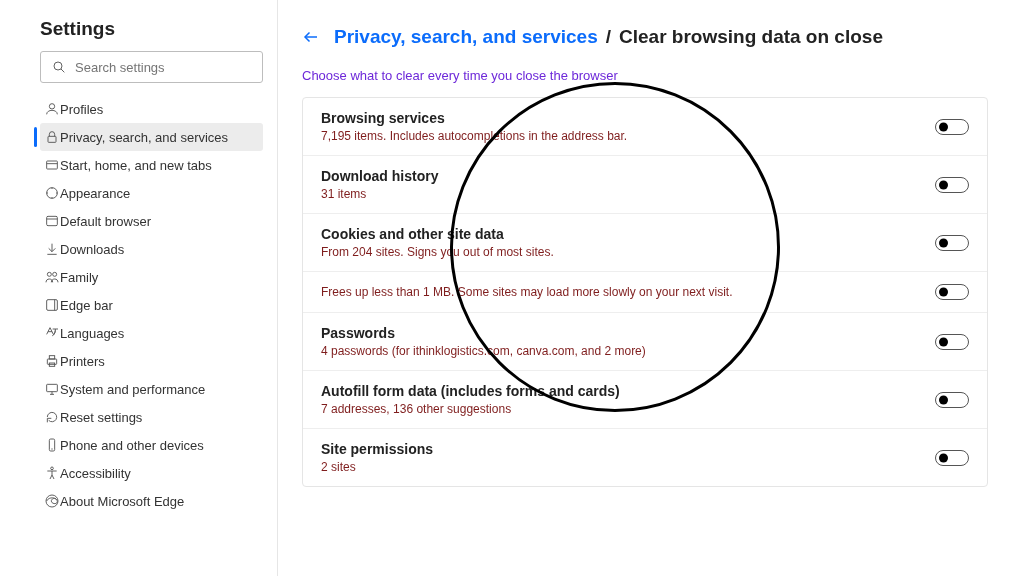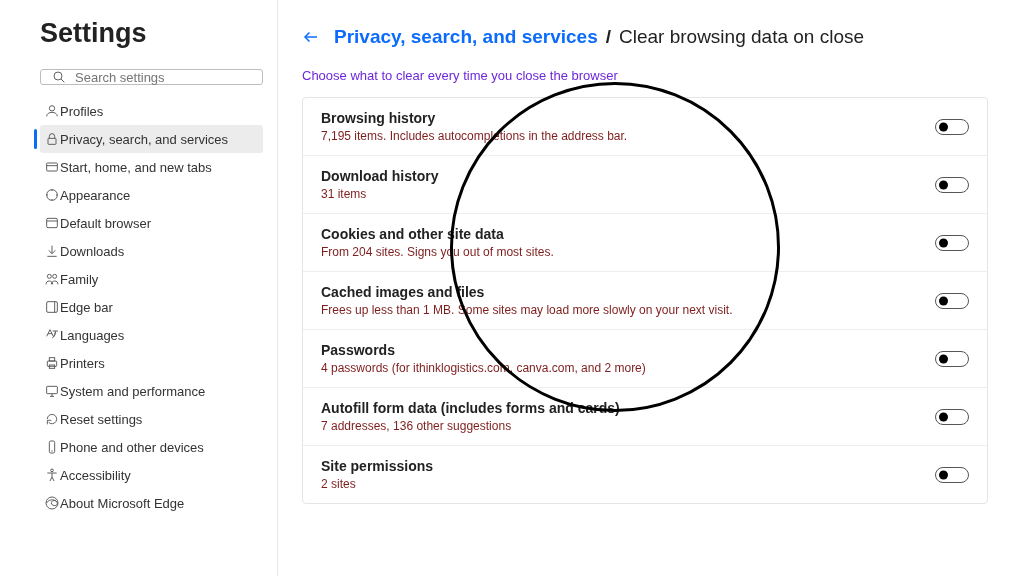--- a/index.html
+++ b/index.html
@@ -1,34 +1,34 @@
 <!DOCTYPE html>
 <html><head>
 <meta charset="utf-8">
 <style>
   * { box-sizing: border-box; margin: 0; padding: 0; }
   html, body { width: 1024px; height: 576px; font-family: "Segoe UI", Arial, sans-serif; background: #fff; color: #222; overflow: hidden; }
   .app { display: flex; width: 100%; height: 100%; }
   .sidebar { width: 278px; padding: 18px 14px 0 40px; border-right: 1px solid #e6e6e6; }
-  .sidebar h1 { font-size: 27px; font-weight: 600; margin-bottom: 20px; }
-  .search-wrap { display: flex; align-items: center; border: 1px solid #bdbdbd; border-radius: 3px; height: 16px; padding: 0 10px; gap: 8px; margin-bottom: 12px; }
+  .sidebar h1 { font-size: 19px; font-weight: 600; margin-bottom: 11px; }
+  .search-wrap { display: flex; align-items: center; border: 1px solid #bdbdbd; border-radius: 3px; height: 32px; padding: 0 10px; gap: 8px; margin-bottom: 12px; }
   .search-wrap input { border: none; outline: none; font-size: 13px; flex: 1; color: #555; background: transparent; }
   .nav { list-style: none; }
   .nav li { display: flex; align-items: center; font-size: 13px; color: #333; padding: 6px 8px 6px 4px; border-radius: 3px; position: relative; cursor: pointer; }
   .nav li.active { background: #ececec; }
   .nav li.active::before { content: ""; position: absolute; left: -6px; top: 4px; bottom: 4px; width: 3px; background: #0b6cfb; border-radius: 2px; }
   .ico { width: 16px; height: 16px; display: inline-flex; align-items: center; justify-content: center; flex: 0 0 16px; color: #555; }
   .ico svg { width: 16px; height: 16px; stroke: currentColor; fill: none; stroke-width: 1.4; }
   .main { flex: 1; padding: 26px 36px 0 24px; position: relative; }
   .crumb { display: flex; align-items: center; gap: 14px; margin-bottom: 20px; }
   .back { width: 18px; height: 18px; color: #0b6cfb; cursor: pointer; }
   .back svg { width: 18px; height: 18px; stroke: currentColor; fill: none; stroke-width: 2; }
   .crumb .link { color: #0b6cfb; font-size: 19px; font-weight: 600; cursor: pointer; }
   .crumb .sep { color: #222; font-size: 19px; font-weight: 600; margin: 0 -6px; }
-  .crumb .current { color: #222; font-size: 19px; font-weight: 400; }
+  .crumb .current { color: #222; font-size: 19px; font-weight: 700; }
   .desc { font-size: 13px; color: #6d28d9; margin-bottom: 14px; }
   .card { border: 1px solid #e5e5e5; border-radius: 4px; background: #fff; }
   .row { display: flex; align-items: center; padding: 12px 18px; border-bottom: 1px solid #eee; }
   .row:last-child { border-bottom: none; }
   .row .txt { flex: 1; }
   .row .title { font-size: 14px; font-weight: 600; color: #222; margin-bottom: 3px; }
   .row .sub { font-size: 12px; color: #7f1d1d; }
   .toggle { width: 34px; height: 16px; border: 1px solid #555; border-radius: 9px; position: relative; cursor: pointer; background: #fff; }
   .toggle::after { content: ""; position: absolute; width: 9px; height: 9px; background: #000; border-radius: 50%; top: 50%; left: 3px; transform: translateY(-50%); }
   .annot { position: absolute; width: 330px; height: 330px; border: 3px solid #000; border-radius: 50%; left: 172px; top: 82px; pointer-events: none; }
@@ -202,42 +202,41 @@
       </span>
       <span class="link">Privacy, search, and services</span>
       <span class="sep">/</span>
       <span class="current">Clear browsing data on close</span>
     </div>
     <p class="desc">Choose what to clear every time you close the browser</p>
 
     <div class="card">
       <div class="row">
         <div class="txt">
-          <div class="title">Browsing history</div>
+          <div class="title">Browsing services</div>
           <div class="sub">7,195 items. Includes autocompletions in the address bar.</div>
         </div>
         <div class="toggle"></div>
       </div>
       <div class="row">
         <div class="txt">
           <div class="title">Download history</div>
           <div class="sub">31 items</div>
         </div>
         <div class="toggle"></div>
       </div>
       <div class="row">
         <div class="txt">
           <div class="title">Cookies and other site data</div>
           <div class="sub">From 204 sites. Signs you out of most sites.</div>
         </div>
         <div class="toggle"></div>
       </div>
       <div class="row">
         <div class="txt">
-          <div class="title">Cached images and files</div>
           <div class="sub">Frees up less than 1 MB. Some sites may load more slowly on your next visit.</div>
         </div>
         <div class="toggle"></div>
       </div>
       <div class="row">
         <div class="txt">
           <div class="title">Passwords</div>
           <div class="sub">4 passwords (for ithinklogistics.com, canva.com, and 2 more)</div>
         </div>
         <div class="toggle"></div>

